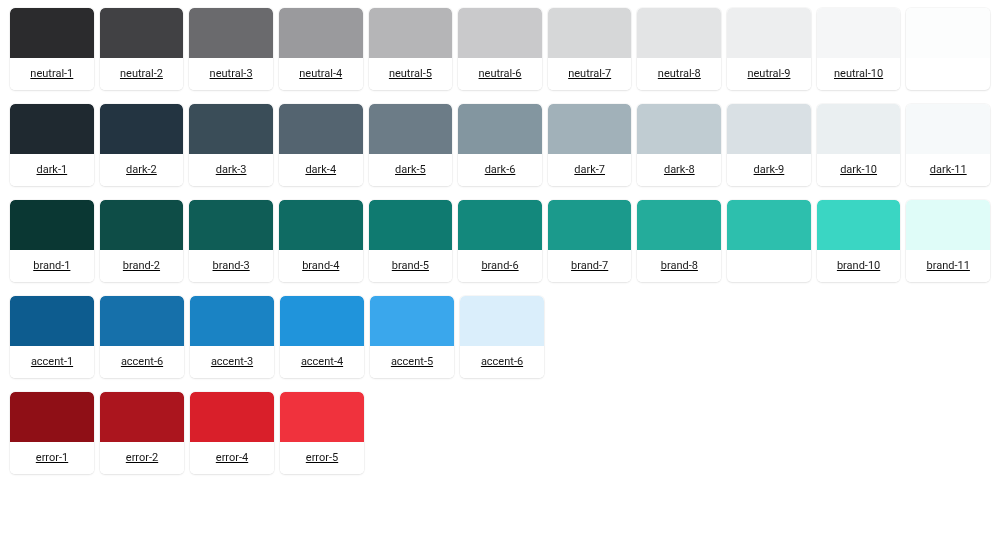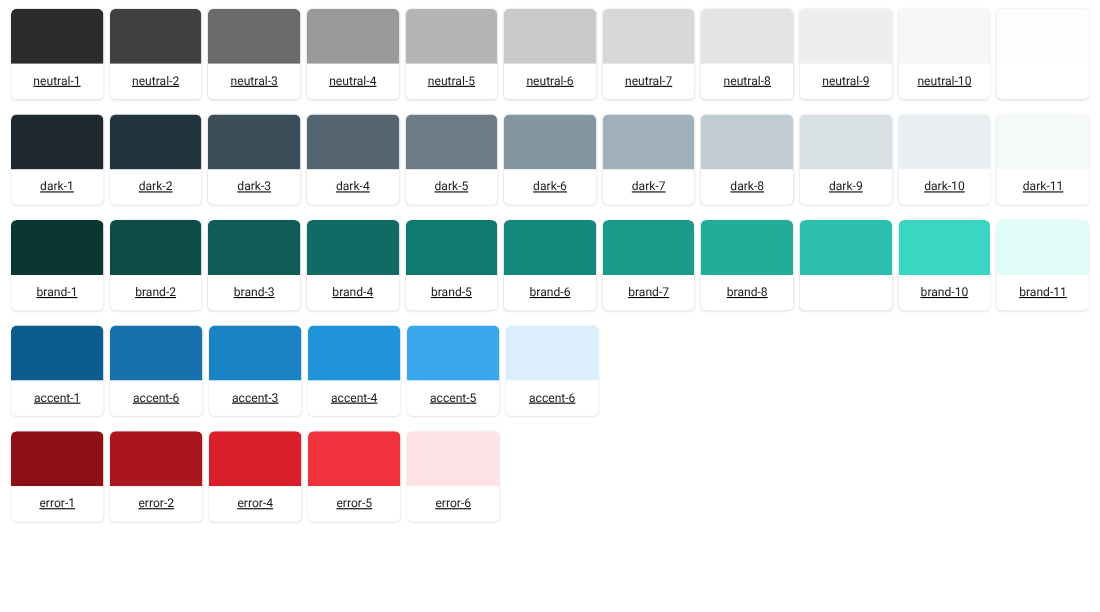--- a/index.html
+++ b/index.html
@@ -224,18 +224,14 @@
         <div class="swatch-label">error-2</div>
       </div>
       <div class="swatch-card">
         <div class="swatch-color" style="background-color: rgb(217, 31, 42);"></div>
         <div class="swatch-label">error-4</div>
       </div>
       <div class="swatch-card">
         <div class="swatch-color" style="background-color: rgb(240, 50, 61);"></div>
         <div class="swatch-label">error-5</div>
       </div>
-      <div class="swatch-card">
-        <div class="swatch-color" style="background-color: rgb(253, 226, 229);"></div>
-        <div class="swatch-label">error-6</div>
-      </div>
     </div>
   </div>
 
 </body></html>

